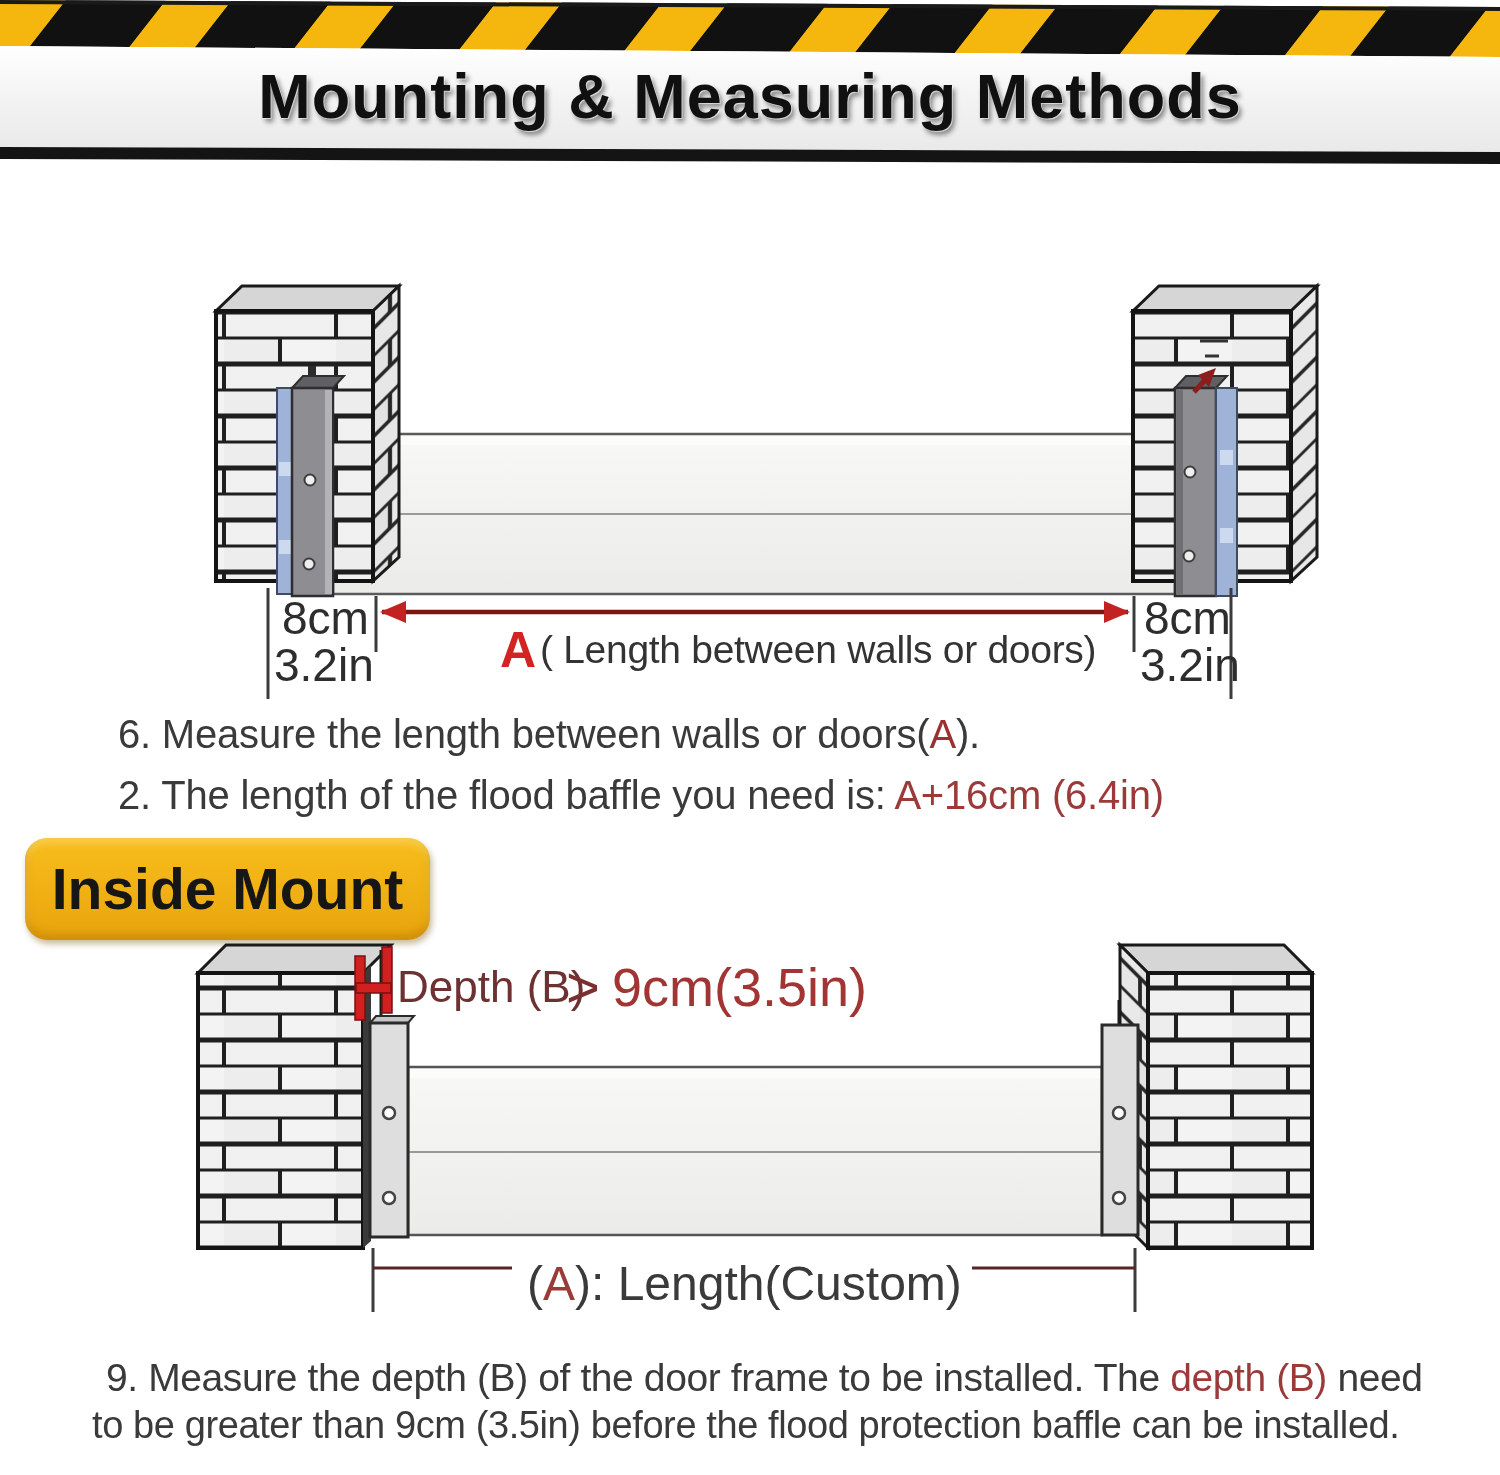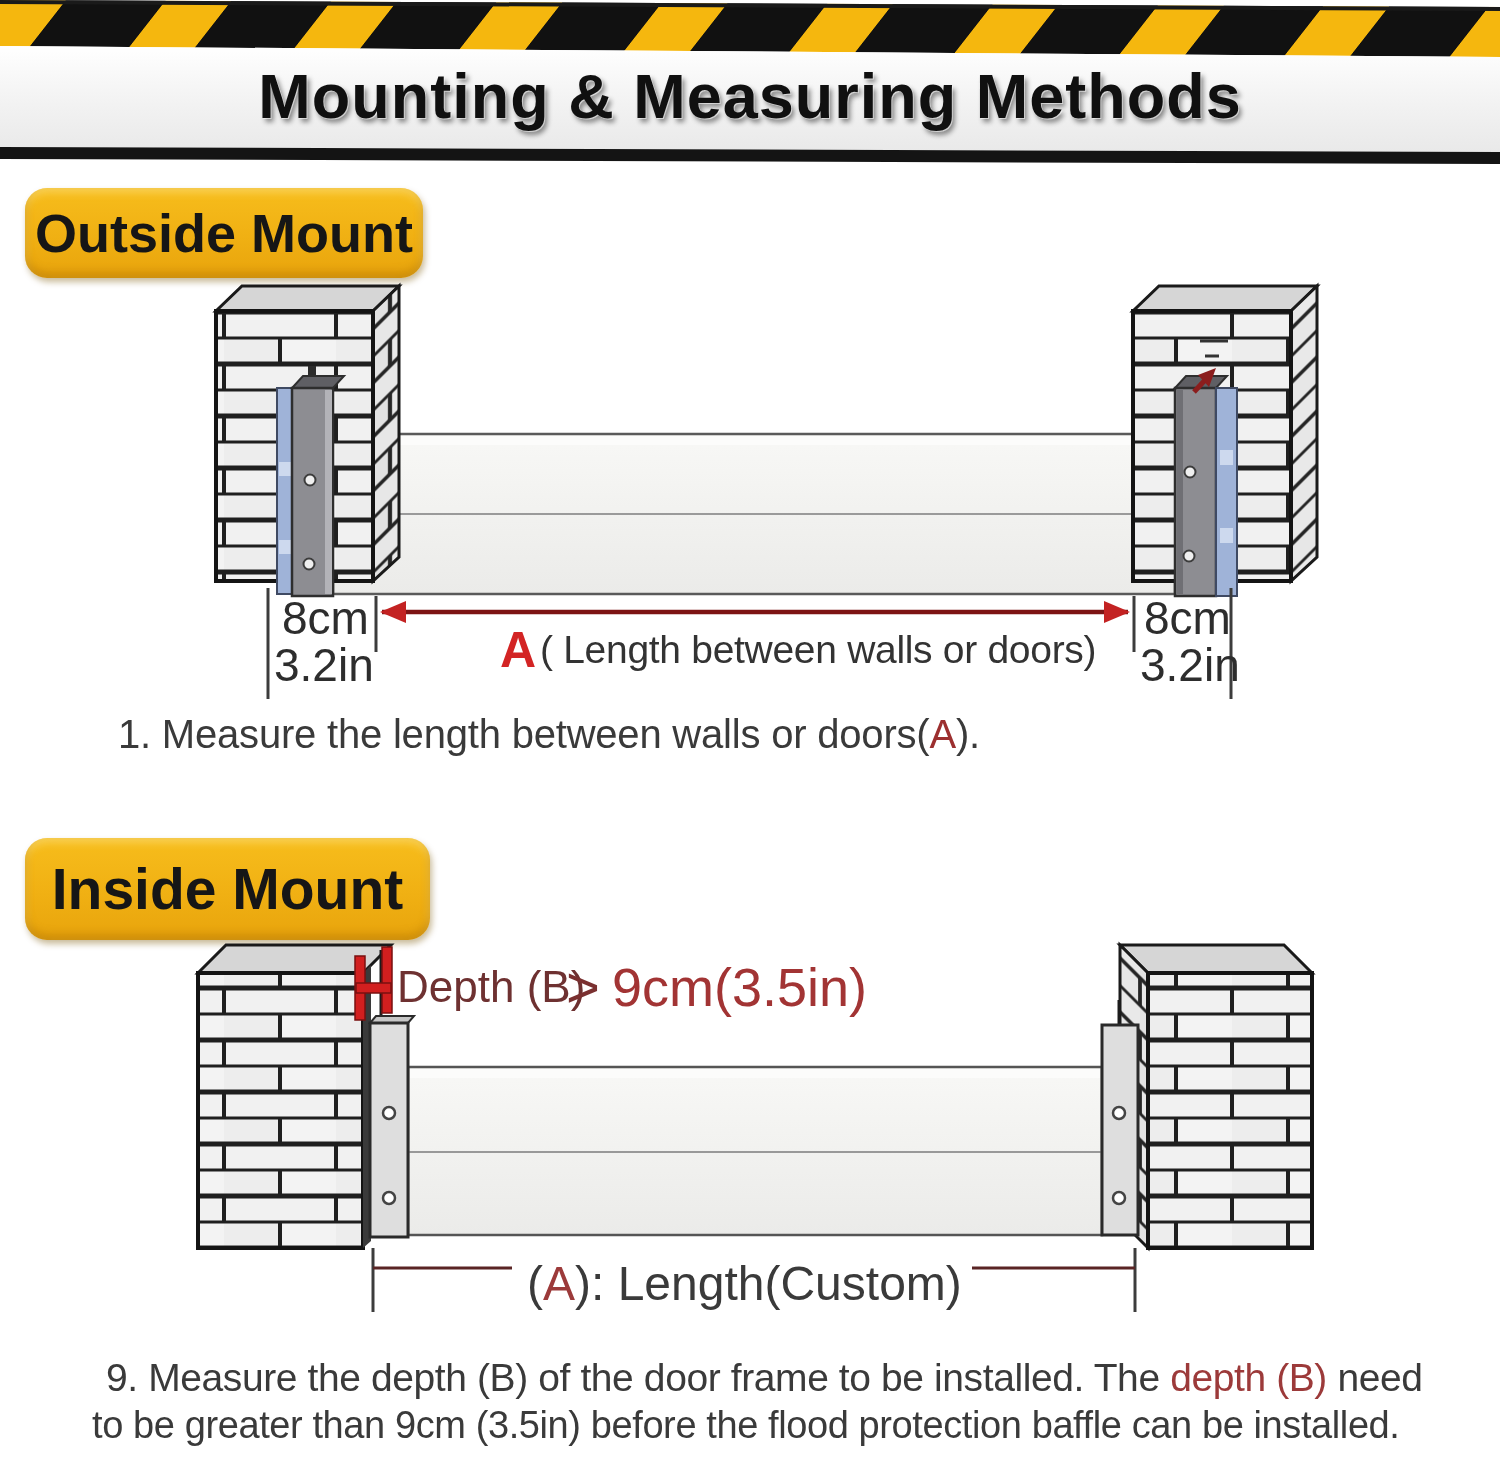--- a/index.html
+++ b/index.html
@@ -50,23 +50,20 @@
         </linearGradient>
       </defs>
       <polygon points="0,0 1500,7 1500,57 0,46" fill="url(#haz)"></polygon>
       <line x1="0" y1="2" x2="1500" y2="9" stroke="#1a1a1a" stroke-width="4"></line>
       <polygon points="0,46 1500,57 1500,152 0,147" fill="url(#bandGrad)"></polygon>
       <polygon points="0,147 1500,152 1500,164 0,159" fill="#141414"></polygon>
     </svg>
     <div class="banner-title">Mounting &amp; Measuring Methods</div>
   </div>
 
-  <div class="badge badge-outside">
-    <span>Outside Mount</span>
-  </div>
 
   <svg class="diag" style="top:280px" width="1500" height="425" viewBox="0 280 1500 425">
     <defs>
       <pattern id="brickF" width="112" height="52" patternUnits="userSpaceOnUse">
         <rect width="112" height="52" fill="#1f1f1f"></rect>
         <rect x="2" y="2.5" width="108" height="22" fill="#f1f1f1"></rect>
         <rect x="-54" y="27.5" width="108" height="22" fill="#ededed"></rect>
         <rect x="58" y="27.5" width="108" height="22" fill="#f3f3f3"></rect>
       </pattern>
       <pattern id="brickS" width="60" height="54" patternUnits="userSpaceOnUse" patternTransform="skewY(-45)">
@@ -152,21 +149,22 @@
 
     <text class="dlabel" x="282" y="634" font-size="46" fill="#2d2d2d">8cm</text>
     <text class="dlabel" x="274" y="681" font-size="46" fill="#2d2d2d">3.2in</text>
     <text class="dlabel" x="1144" y="634" font-size="46" fill="#2d2d2d">8cm</text>
     <text class="dlabel" x="1140" y="681" font-size="46" fill="#2d2d2d">3.2in</text>
     <text class="dlabel" x="500" y="667" font-size="50" font-weight="700" fill="#d32424">A</text>
     <text class="dlabel" x="540" y="663" font-size="39" fill="#333333" letter-spacing="-0.3">( Length between walls or doors)</text>
   </svg>
 
   <div class="steps steps-outside">
-    <div class="line1"><span>1. Measure the length between walls or doors(</span><span class="red-a">A</span><span>).</span></div>
+    <div class="line1"><span>6. Measure the length between walls or doors(</span><span class="red-a">A</span><span>).</span></div>
+    <div class="line2"><span>2. The length of the flood baffle you need is: </span><span class="maroon">A+16cm (6.4in)</span></div>
   </div>
 
   <div class="badge badge-inside">
     <span>Inside Mount</span>
   </div>
 
   <svg class="diag" style="top:930px" width="1500" height="410" viewBox="0 930 1500 410">
 
     <g>
       <rect x="408" y="1067" width="694" height="168" fill="url(#baffleGrad)" stroke="#555555" stroke-width="2.5"></rect>

